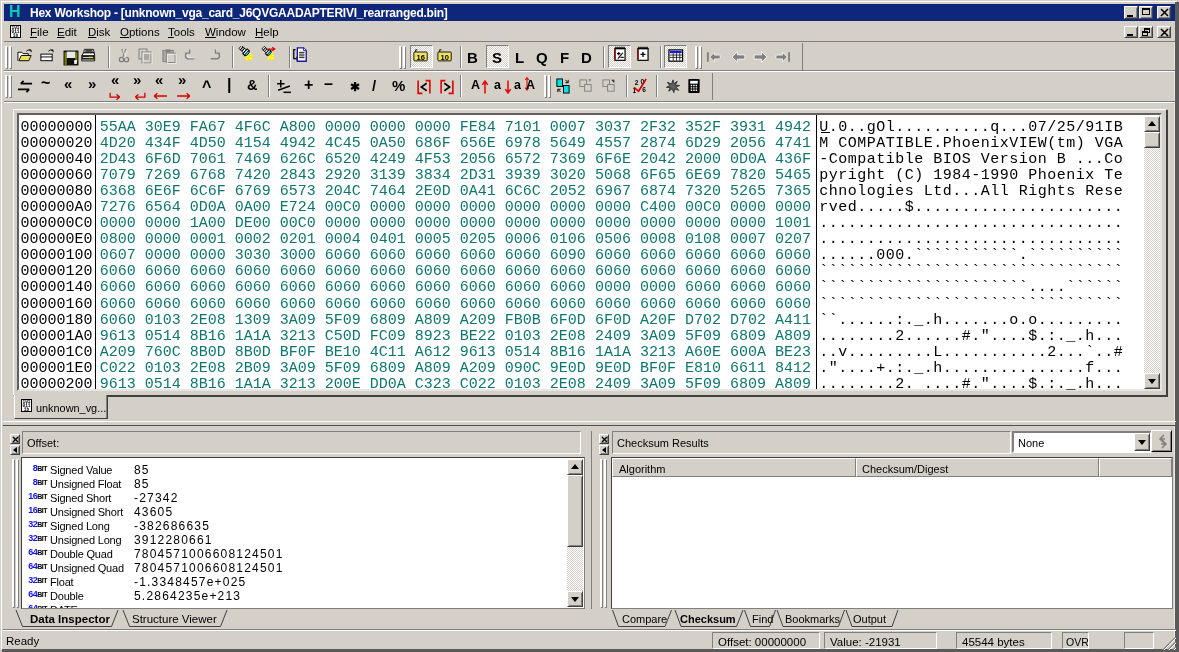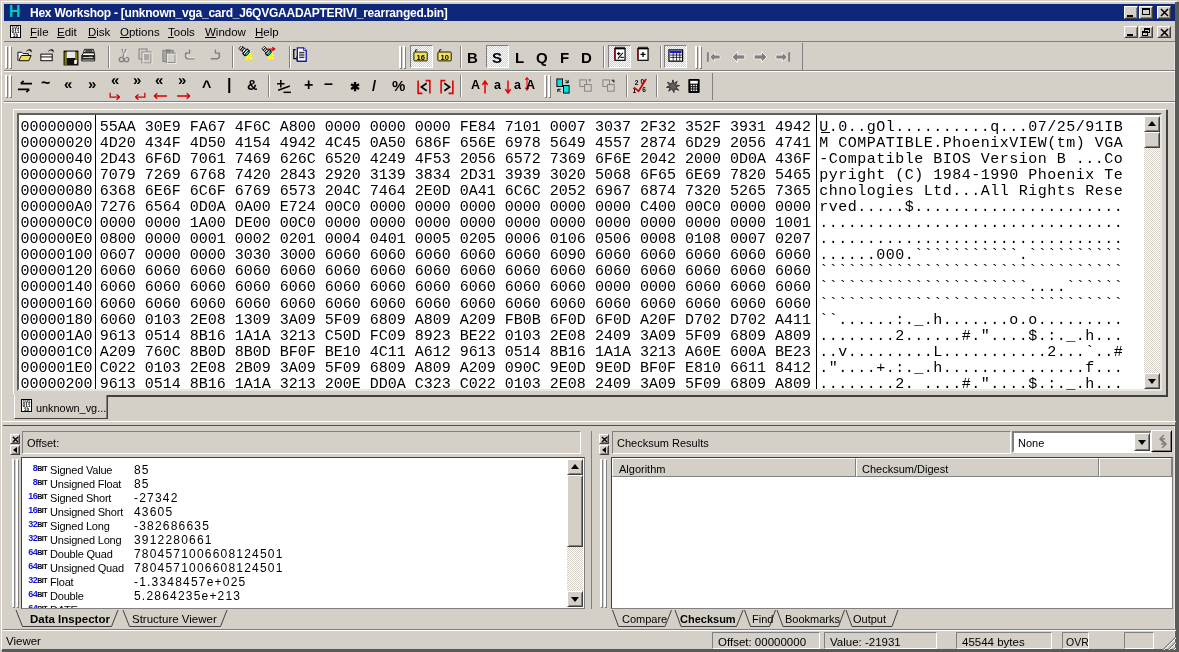--- a/index.html
+++ b/index.html
@@ -351,21 +351,21 @@
 00000100
 00000120
 00000140
 00000160
 00000180
 000001A0
 000001C0
 000001E0
 00000200</pre>
 <div class="abs" style="left:95px;top:115px;width:1px;height:274px;background:#000;"></div>
-<pre class="abs" style="left:99.8px;top:119.5px;font-size:15px;line-height:16.1px;color:#000000;">55AA 30E9 FA67 4F6C A800 0000 0000 0000 FE84 7101 0007 3037 2F32 352F 3931 4942
+<pre class="abs" style="left:99.8px;top:119.5px;font-size:15px;line-height:16.1px;color:#0f766e;">55AA 30E9 FA67 4F6C A800 0000 0000 0000 FE84 7101 0007 3037 2F32 352F 3931 4942
 4D20 434F 4D50 4154 4942 4C45 0A50 686F 656E 6978 5649 4557 2874 6D29 2056 4741
 2D43 6F6D 7061 7469 626C 6520 4249 4F53 2056 6572 7369 6F6E 2042 2000 0D0A 436F
 7079 7269 6768 7420 2843 2920 3139 3834 2D31 3939 3020 5068 6F65 6E69 7820 5465
 6368 6E6F 6C6F 6769 6573 204C 7464 2E0D 0A41 6C6C 2052 6967 6874 7320 5265 7365
 7276 6564 0D0A 0A00 E724 00C0 0000 0000 0000 0000 0000 0000 C400 00C0 0000 0000
 0000 0000 1A00 DE00 00C0 0000 0000 0000 0000 0000 0000 0000 0000 0000 0000 1001
 0800 0000 0001 0002 0201 0004 0401 0005 0205 0006 0106 0506 0008 0108 0007 0207
 0607 0000 0000 3030 3000 6060 6060 6060 6060 6060 6090 6060 6060 6060 6060 6060
 6060 6060 6060 6060 6060 6060 6060 6060 6060 6060 6060 6060 6060 6060 6060 6060
 6060 6060 6060 6060 6060 6060 6060 6060 6060 6060 6060 0000 0000 6060 6060 6060
@@ -541,21 +541,21 @@
 <path d="M246 0 L252 16.5 L292 16.5 L298 0" fill="#D4D0C8" stroke="#404040" stroke-width="1"></path>
 <text x="22" y="12.5" font-family="Liberation Sans" font-size="11" fill="#000">Compare</text>
 <text x="80" y="12.5" font-family="Liberation Sans" font-size="11" font-weight="bold" fill="#000">Checksum</text>
 <text x="152" y="12.5" font-family="Liberation Sans" font-size="11" fill="#000">Find</text>
 <text x="185" y="12.5" font-family="Liberation Sans" font-size="11" fill="#000">Bookmarks</text>
 <text x="253" y="12.5" font-family="Liberation Sans" font-size="11" fill="#000">Output</text>
 </svg>
 
 <div class="abs" style="left:3px;top:629px;width:1173px;height:1px;background:#808080;"></div>
 <div class="abs" style="left:3px;top:630px;width:1173px;height:1px;background:#FFFFFF;"></div>
-<div class="abs" style="left:6px;top:635px;font:11.5px 'Liberation Sans';color:#000;">Viewer</div>
+<div class="abs" style="left:6px;top:635px;font:11.5px 'Liberation Sans';color:#000;">Ready</div>
 <div class="abs sunk1" style="left:712px;top:632px;width:108px;height:17px;">
     <span style="position:absolute;left:5px;top:3px;font:11.5px 'Liberation Sans';">Offset: 00000000</span>
   </div>
 <div class="abs sunk1" style="left:824px;top:632px;width:113px;height:17px;">
     <span style="position:absolute;left:5px;top:3px;font:11.5px 'Liberation Sans';">Value: -21931</span>
   </div>
 <div class="abs sunk1" style="left:956px;top:632px;width:96px;height:17px;">
     <span style="position:absolute;left:5px;top:3px;font:11.5px 'Liberation Sans';">45544 bytes</span>
   </div>
 <div class="abs sunk1" style="left:1062px;top:632px;width:27px;height:17px;">

